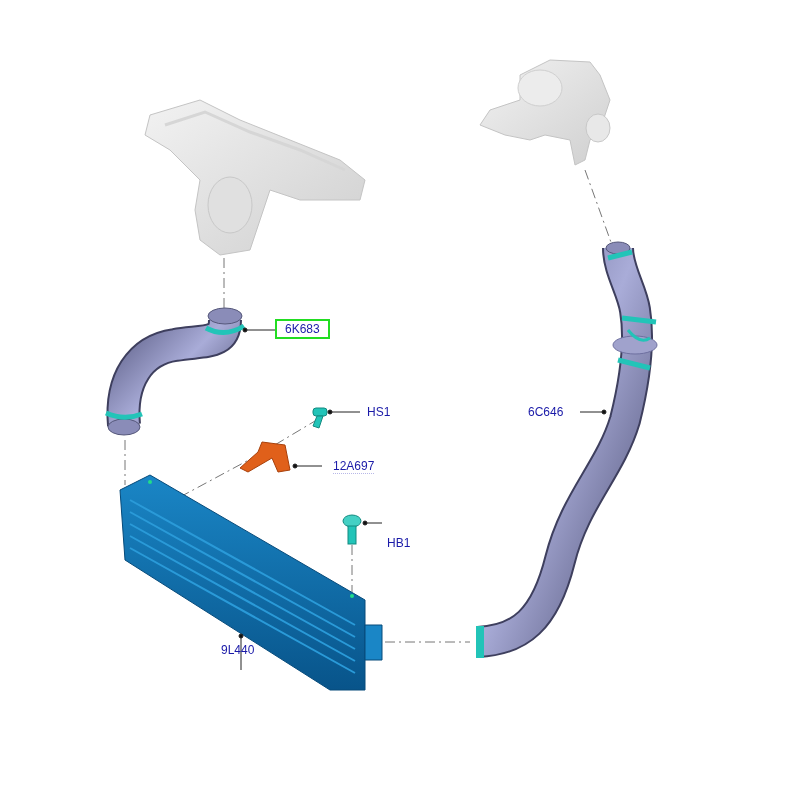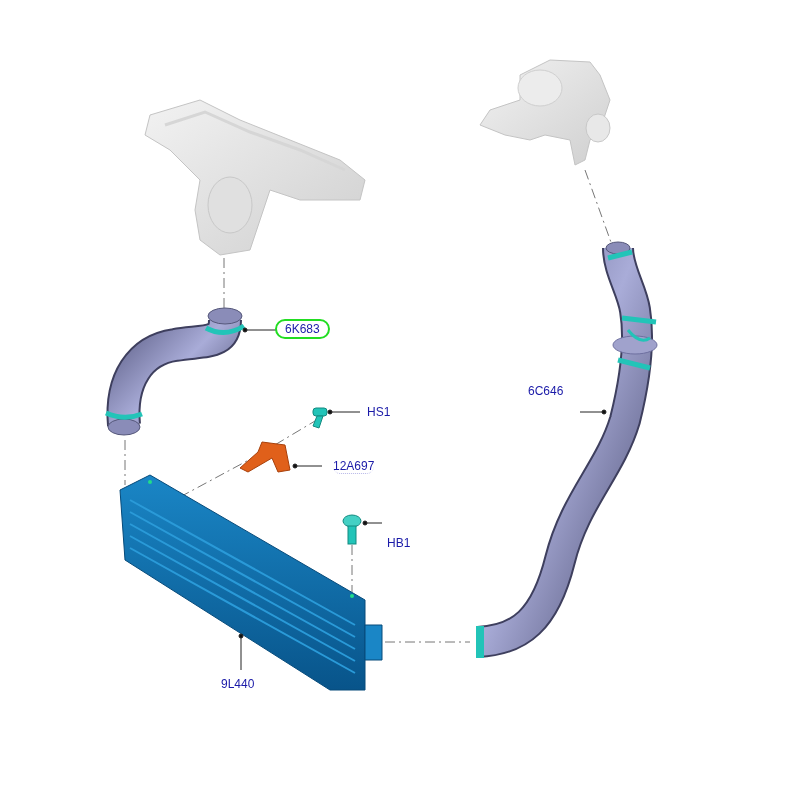--- a/index.html
+++ b/index.html
@@ -1,18 +1,18 @@
 <!DOCTYPE html>
 <html><head>
 <meta charset="utf-8">
 <style>
   html, body { margin:0; padding:0; background:#ffffff; }
   body { width:800px; height:800px; position:relative; overflow:hidden; font-family:"Liberation Sans", sans-serif; }
   #canvas { position:absolute; left:0; top:0; width:800px; height:800px; }
-  .label { position:absolute; font-family:"Liberation Sans", sans-serif; font-size:12px; color:#1a1aa8; white-space:nowrap; line-height:14px;border-radius:10px; }
+  .label { position:absolute; font-family:"Liberation Sans", sans-serif; font-size:12px; color:#1a1aa8; white-space:nowrap; line-height:14px; }
   .label.boxed { border:2px solid #22dd22; padding:1px 8px; }
   .label.u { border-bottom:1px dotted #b8b8e8; }
 </style>
 </head>
 <body>
 
 <svg id="canvas" viewBox="0 0 800 800" xmlns="http://www.w3.org/2000/svg">
   <defs>
     <linearGradient id="hoseGrad" x1="0" y1="0" x2="1" y2="1">
       <stop offset="0" stop-color="#5c5e86"></stop>
@@ -107,14 +107,14 @@
       <circle cx="604" cy="412" r="2"></circle>
     <line x1="241" y1="636" x2="241" y2="670"></line>
       <circle cx="241" cy="636" r="2"></circle>
   </g>
 </svg>
 
 <div class="label boxed" style="left:275px; top:319px;">6K683</div>
 <div class="label" style="left:367px; top:405px;text-align:right;">HS1</div>
 <div class="label u" style="left:333px; top:459px;text-align:center;">12A697</div>
 <div class="label" style="left:387px; top:536px;">HB1</div>
-<div class="label" style="left:528px; top:384px;">6C646</div>
-<div class="label" style="left:221px; top:677px;">9L440</div>
+<div class="label" style="left:528px; top:405px;">6C646</div>
+<div class="label" style="left:221px; top:643px;">9L440</div>
 
 </body></html>

